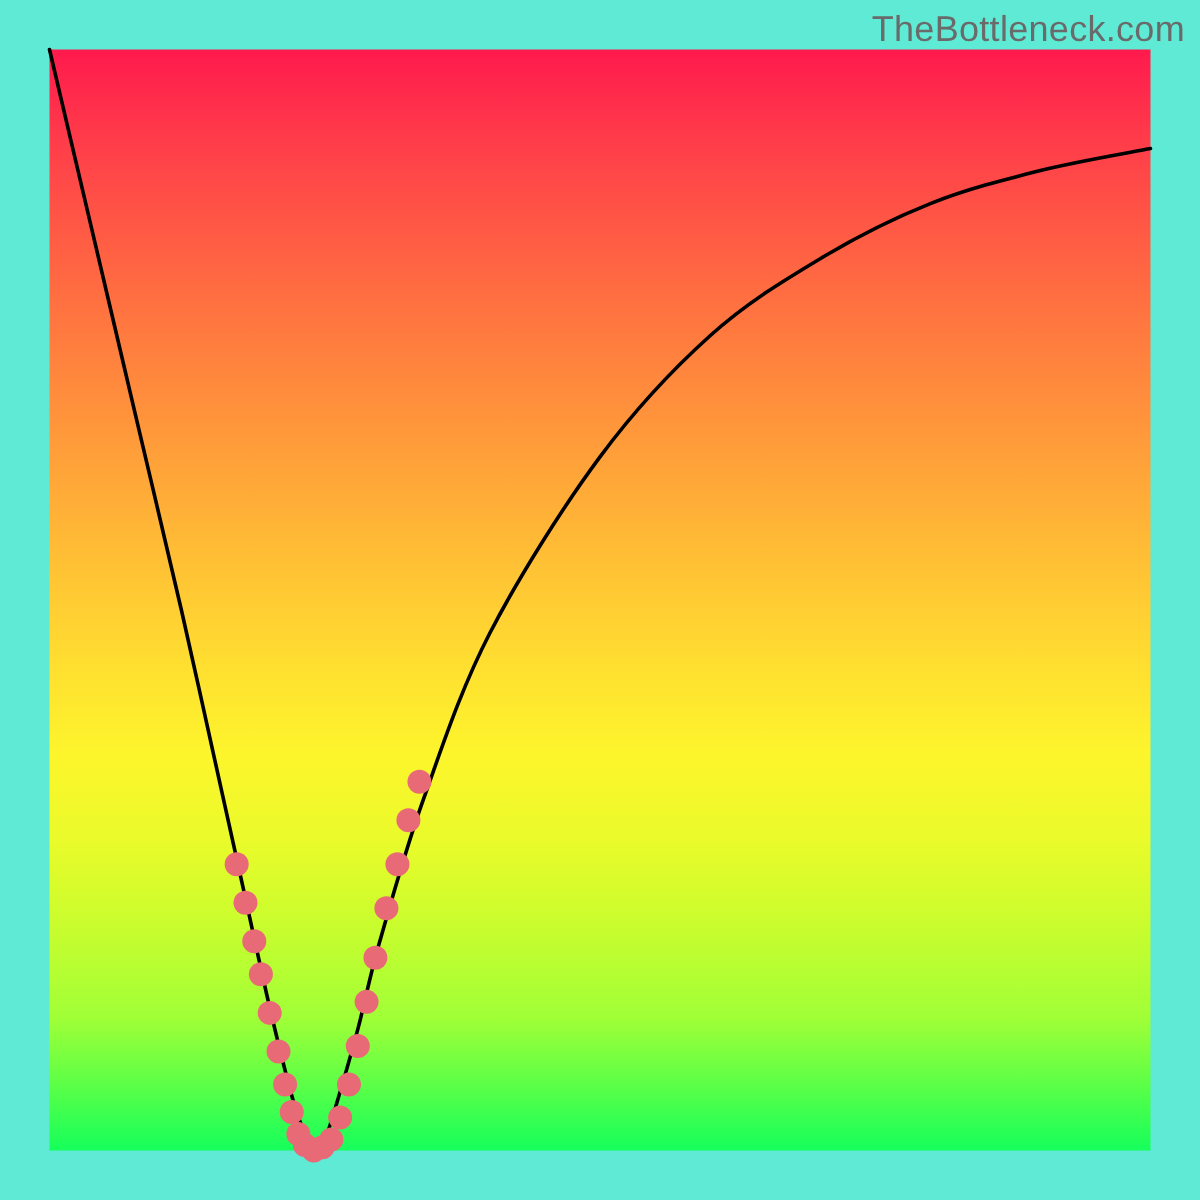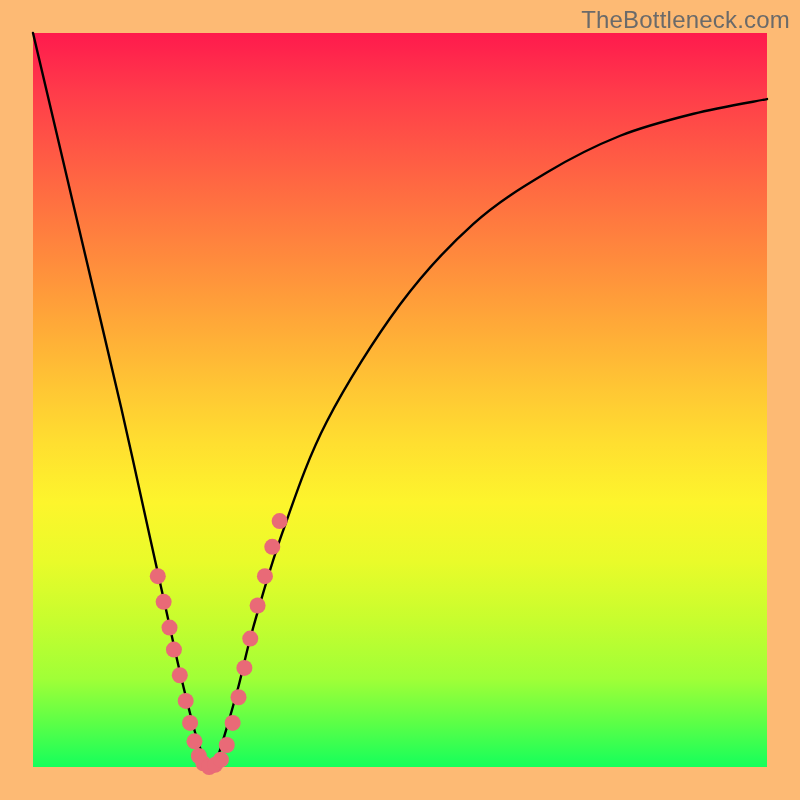--- a/index.html
+++ b/index.html
@@ -10,21 +10,21 @@
     overflow: hidden;
     background: #000;
     font-family: Arial, Helvetica, sans-serif;
   }
   .frame {
     position: absolute;
     left: 0;
     top: 0;
     width: 800px;
     height: 800px;
-    background: #fdba74;
+    background: #5eead4;
     text-decoration: underline;
   }
   .plot-area {
     position: absolute;
     left: 33px;
     top: 33px;
     width: 734px;
     height: 734px;
     
     background: linear-gradient(

